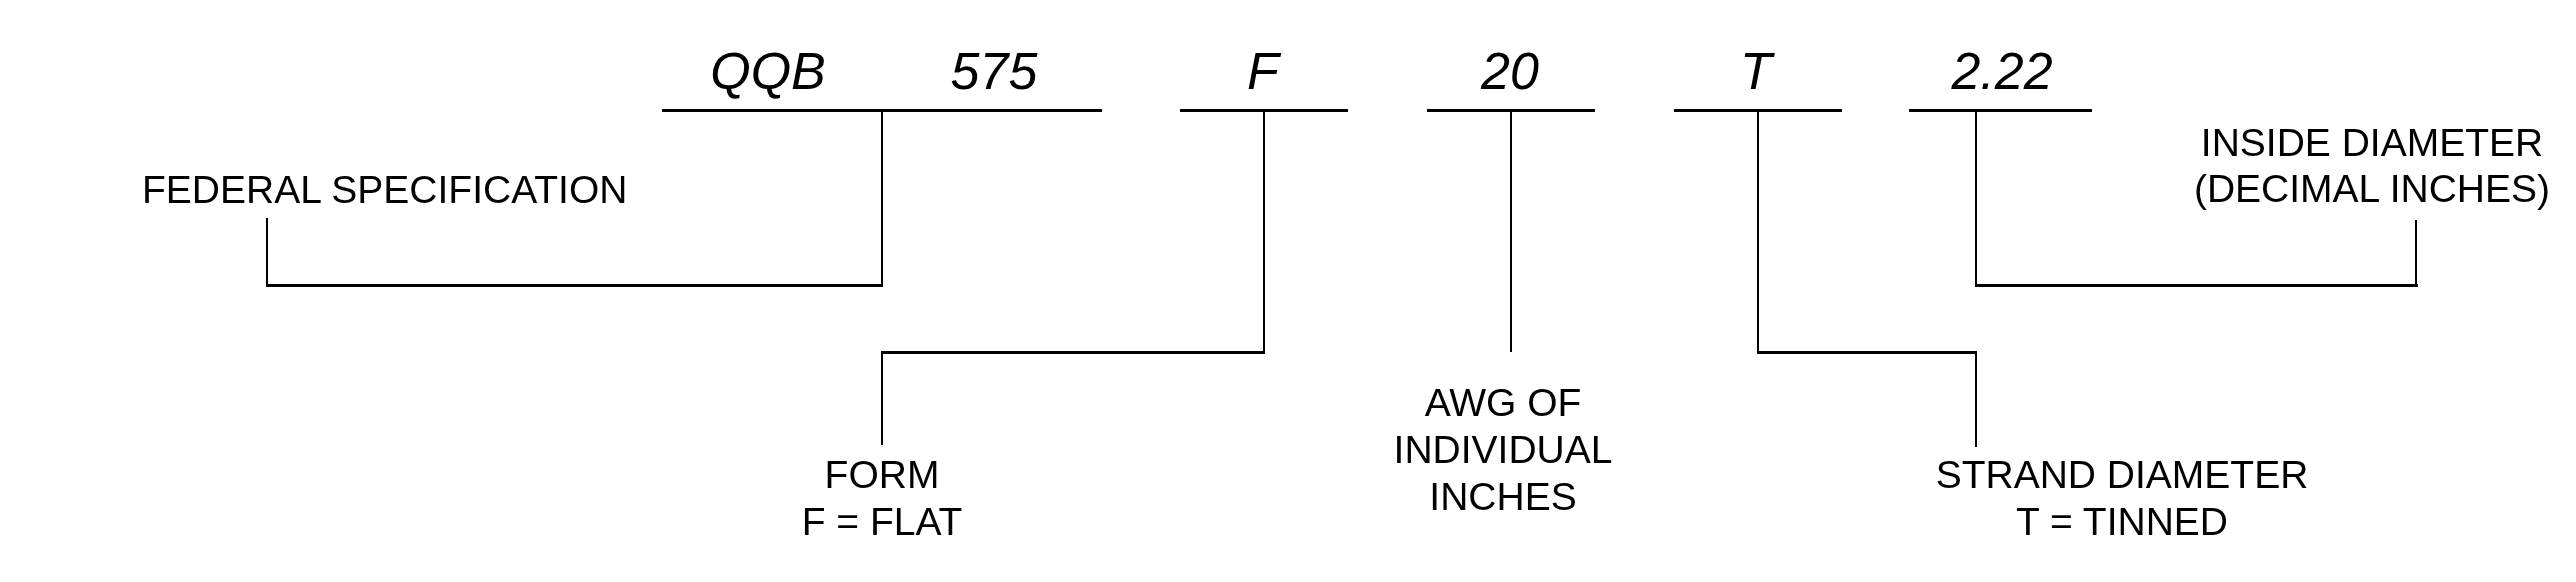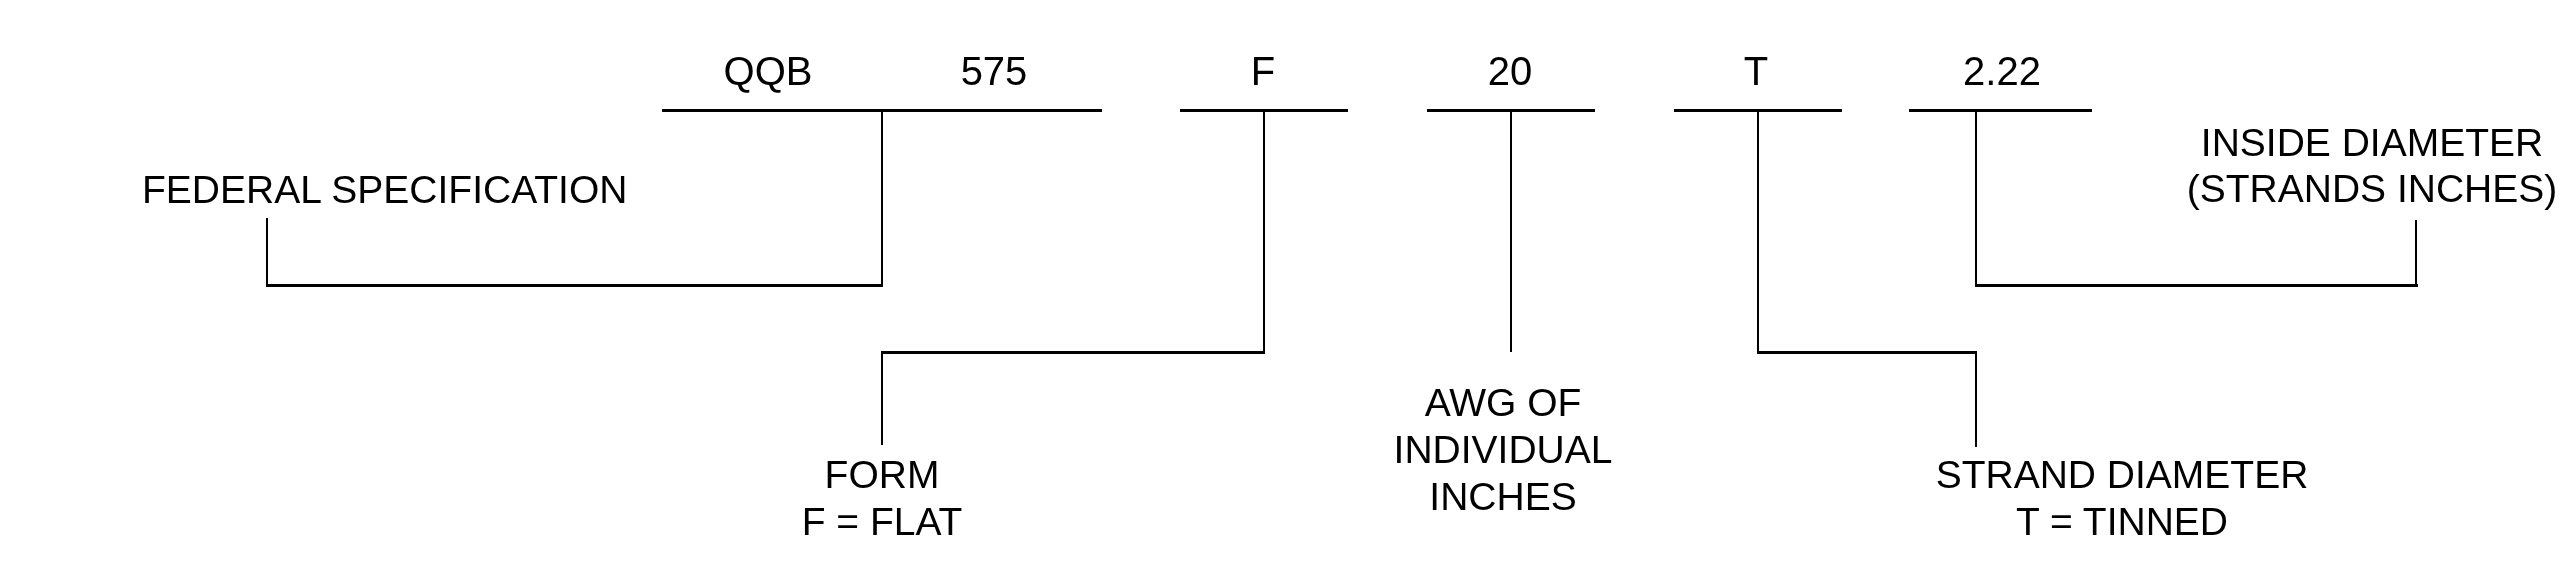--- a/index.html
+++ b/index.html
@@ -8,24 +8,25 @@
     width: 2790px;
     height: 582px;
     background: #ffffff;
     font-family: "Liberation Sans", sans-serif;
     color: #000000;
     overflow: hidden;
   }
   .code {
     position: absolute;
     top: 47px;
-    font-size: 40px;
+    font-size: 52px;
     line-height: 49px;
     white-space: nowrap;
     transform: translateX(-50%);
+    font-style: italic;
   }
   .label {
     position: absolute;
     font-size: 39px;
     line-height: 47px;
     white-space: nowrap;
   }
   .label.centered { transform: translateX(-50%); text-align: center; }
   .line { position: absolute; background: #000000; }
   .hline { height: 2.6px; }
@@ -68,21 +69,21 @@
   <div class="line vline" style="left:1975px;top:109px;height:178px"></div>
   <div class="line hline thick" style="left:1975px;top:284px;width:443px"></div>
   <div class="line vline" style="left:2415px;top:220px;height:67px"></div>
 
   <div class="label" style="left:142px;top:166px">
     <div>FEDERAL SPECIFICATION</div>
   </div>
 
   <div class="label centered" style="left:2372px;top:120px;line-height:46px">
     <div>INSIDE DIAMETER</div>
-    <div>(STRANDS INCHES)</div>
+    <div>(DECIMAL INCHES)</div>
   </div>
 
   <div class="label centered" style="left:882px;top:451px;line-height:47px">
     <div>FORM</div>
     <div>F = FLAT</div>
   </div>
 
   <div class="label centered" style="left:1503px;top:379px">
     <div>AWG OF</div>
     <div>INDIVIDUAL</div>

